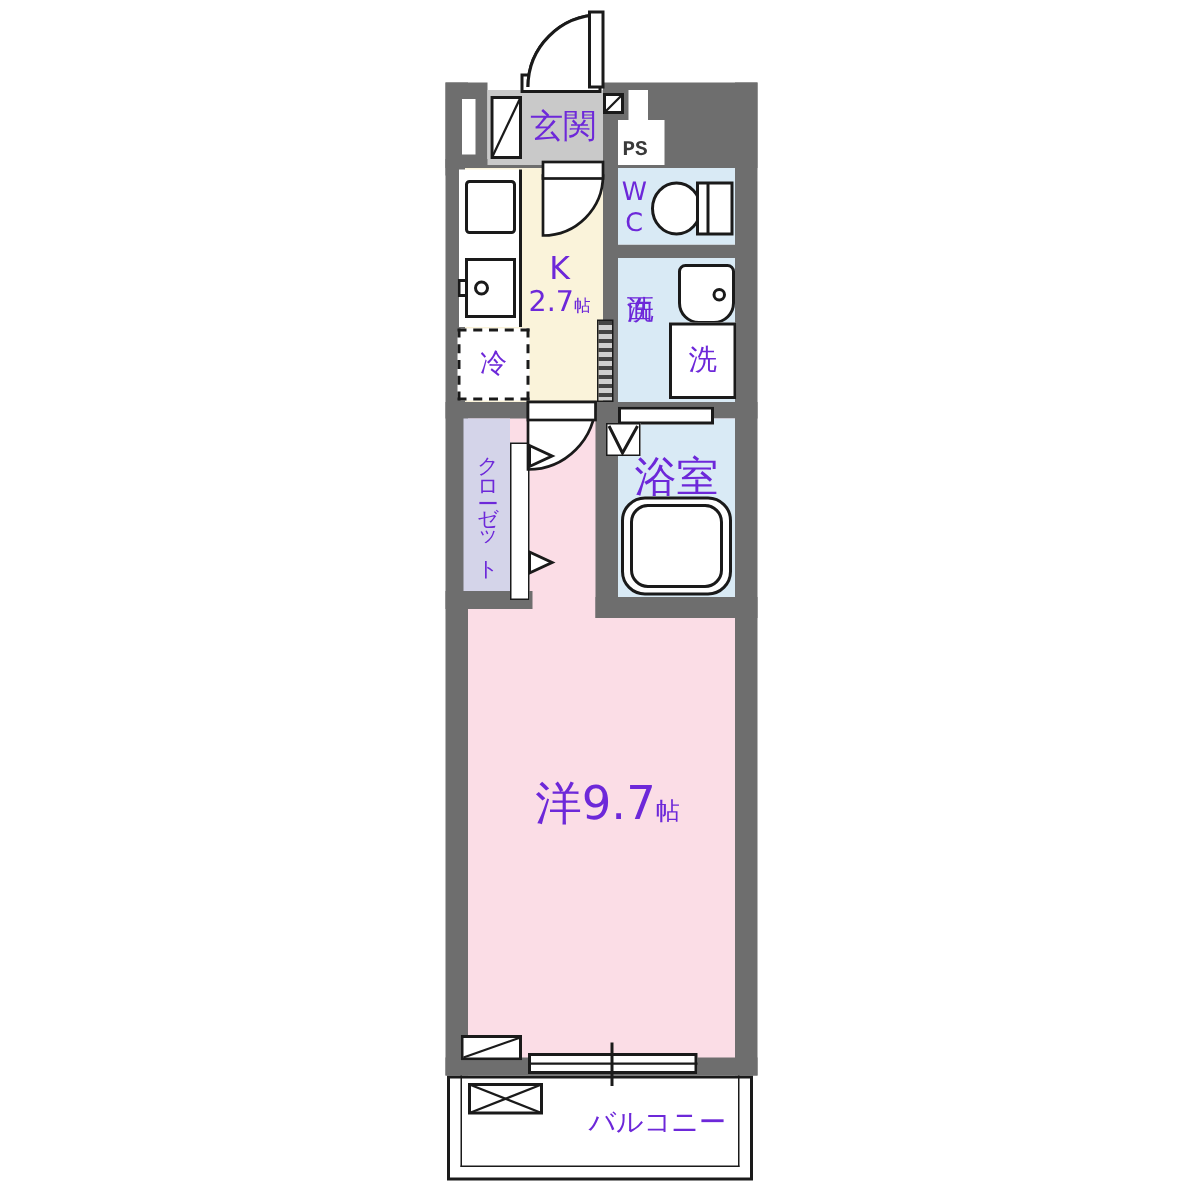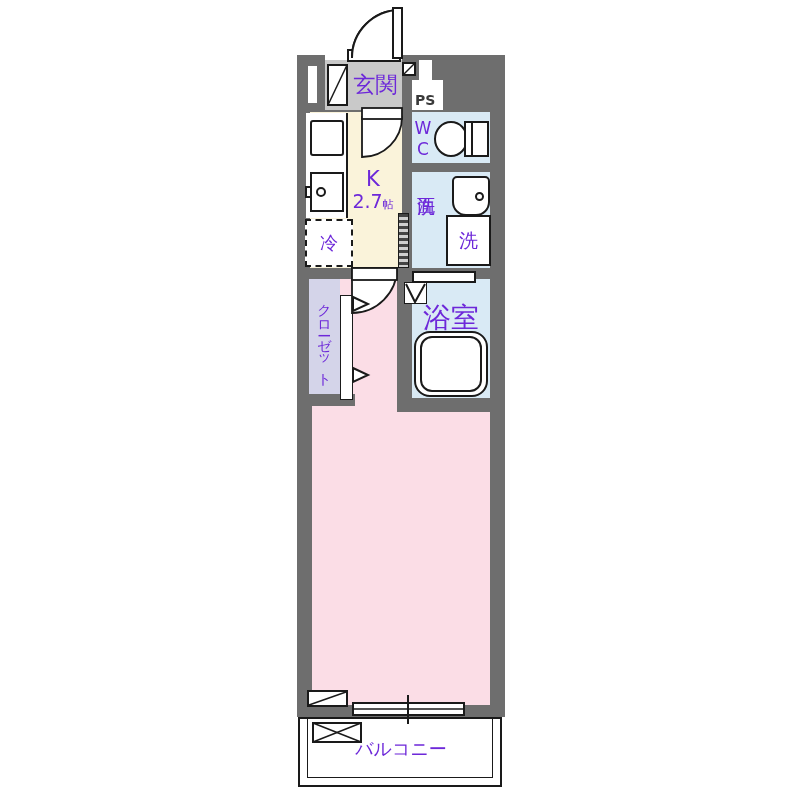--- a/index.html
+++ b/index.html
@@ -52,21 +52,21 @@
   </div>
 
   <div class="abs" style="left:308px;top:66px;width:9px;height:37px;background:#ffffff;z-index:3;"></div>
 
   <div class="abs fx" style="left:327px;top:64px;width:21px;height:42px;"></div>
 
   <div class="abs fx" style="left:402px;top:62px;width:14px;height:14px;"></div>
 
   <div class="abs" style="left:419px;top:60px;width:13px;height:24px;background:#ffffff;z-index:3;"></div>
   <div class="abs" style="left:412px;top:80px;width:31px;height:30px;background:#ffffff;z-index:3;">
-    <span class="lbl" style="position:absolute;left:3px;bottom:2px;font-size:14px;font-weight:bold;color:#3a3a3a;">PS</span>
+    <span class="lbl" style="position:absolute;left:3px;bottom:2px;font-size:14px;font-weight:bold;color:#3a3a3a;font-family:Liberation Mono, monospace;">PS</span>
   </div>
 
   <div class="abs fx" style="left:347px;top:49px;width:54px;height:13px;"></div>
 
   <div class="abs" style="left:306px;top:113px;width:42px;height:105px;background:#ffffff;border-right:2px solid #1a1a1a;z-index:3;"></div>
   <div class="abs fx" style="left:310px;top:120px;width:34px;height:36px;border-radius:3px;"></div>
   <div class="abs fx" style="left:310px;top:172px;width:34px;height:40px;"></div>
   <div class="abs" style="left:305px;top:186px;width:7px;height:12px;background:#ffffff;border:2px solid #1a1a1a;z-index:3;"></div>
   <div class="abs" style="left:316px;top:187px;width:10px;height:10px;border:2px solid #1a1a1a;border-radius:50%;background:#fff;z-index:4;"></div>
 
@@ -94,29 +94,32 @@
 
   <div class="abs fx" style="left:412px;top:271px;width:64px;height:12px;"></div>
   <div class="abs fx" style="left:404px;top:282px;width:23px;height:22px;border-width:1px;"></div>
   <div class="abs lbl" style="left:412px;top:303px;width:78px;text-align:center;font-size:28px;">浴室</div>
 
   <div class="abs fx" style="left:414px;top:331px;width:74px;height:66px;border-radius:16px;"></div>
   <div class="abs" style="left:420px;top:336px;width:62px;height:56px;border:2px solid #1a1a1a;border-radius:12px;background:#fff;z-index:4;"></div>
 
   <div class="abs fx" style="left:340px;top:295px;width:13px;height:105px;border-width:1.5px;"></div>
 
+  <div class="abs lbl" style="left:335px;top:520px;width:140px;text-align:center;">
+    <span style="font-size:31px;">洋9.7</span><span style="font-size:16px;">帖</span>
+  </div>
 
   <div class="abs fx" style="left:307px;top:690px;width:41px;height:17px;"></div>
 
   <div class="abs fx" style="left:352px;top:702px;width:113px;height:14px;"></div>
 
   <div class="abs" style="left:298px;top:717px;width:204px;height:70px;background:#ffffff;border:2px solid #1a1a1a;z-index:2;"></div>
   <div class="abs" style="left:307px;top:717px;width:186px;height:61px;border:1.5px solid #1a1a1a;border-top:none;z-index:3;background:transparent;"></div>
   <div class="abs fx" style="left:312px;top:722px;width:50px;height:21px;"></div>
-  <div class="abs lbl" style="left:318px;top:740px;width:166px;text-align:center;font-size:18px;">バルコニー</div>
+  <div class="abs lbl" style="left:318px;top:740px;width:166px;text-align:right;font-size:18px;">バルコニー</div>
 
   <svg class="overlay" width="800" height="800" viewBox="0 0 800 800">
 
     <g>
       <path d="M 352 58 A 48 48 0 0 1 400 10" fill="#ffffff" stroke="#1a1a1a" stroke-width="2"></path>
       <path d="M 352 58 A 48 48 0 0 1 400 10 L 400 58 Z" fill="#ffffff" stroke="none"></path>
       <path d="M 352 58 A 48 48 0 0 1 400 10" fill="none" stroke="#1a1a1a" stroke-width="2"></path>
       <rect x="393" y="8" width="9" height="50" fill="#ffffff" stroke="#1a1a1a" stroke-width="2"></rect>
     </g>
 

